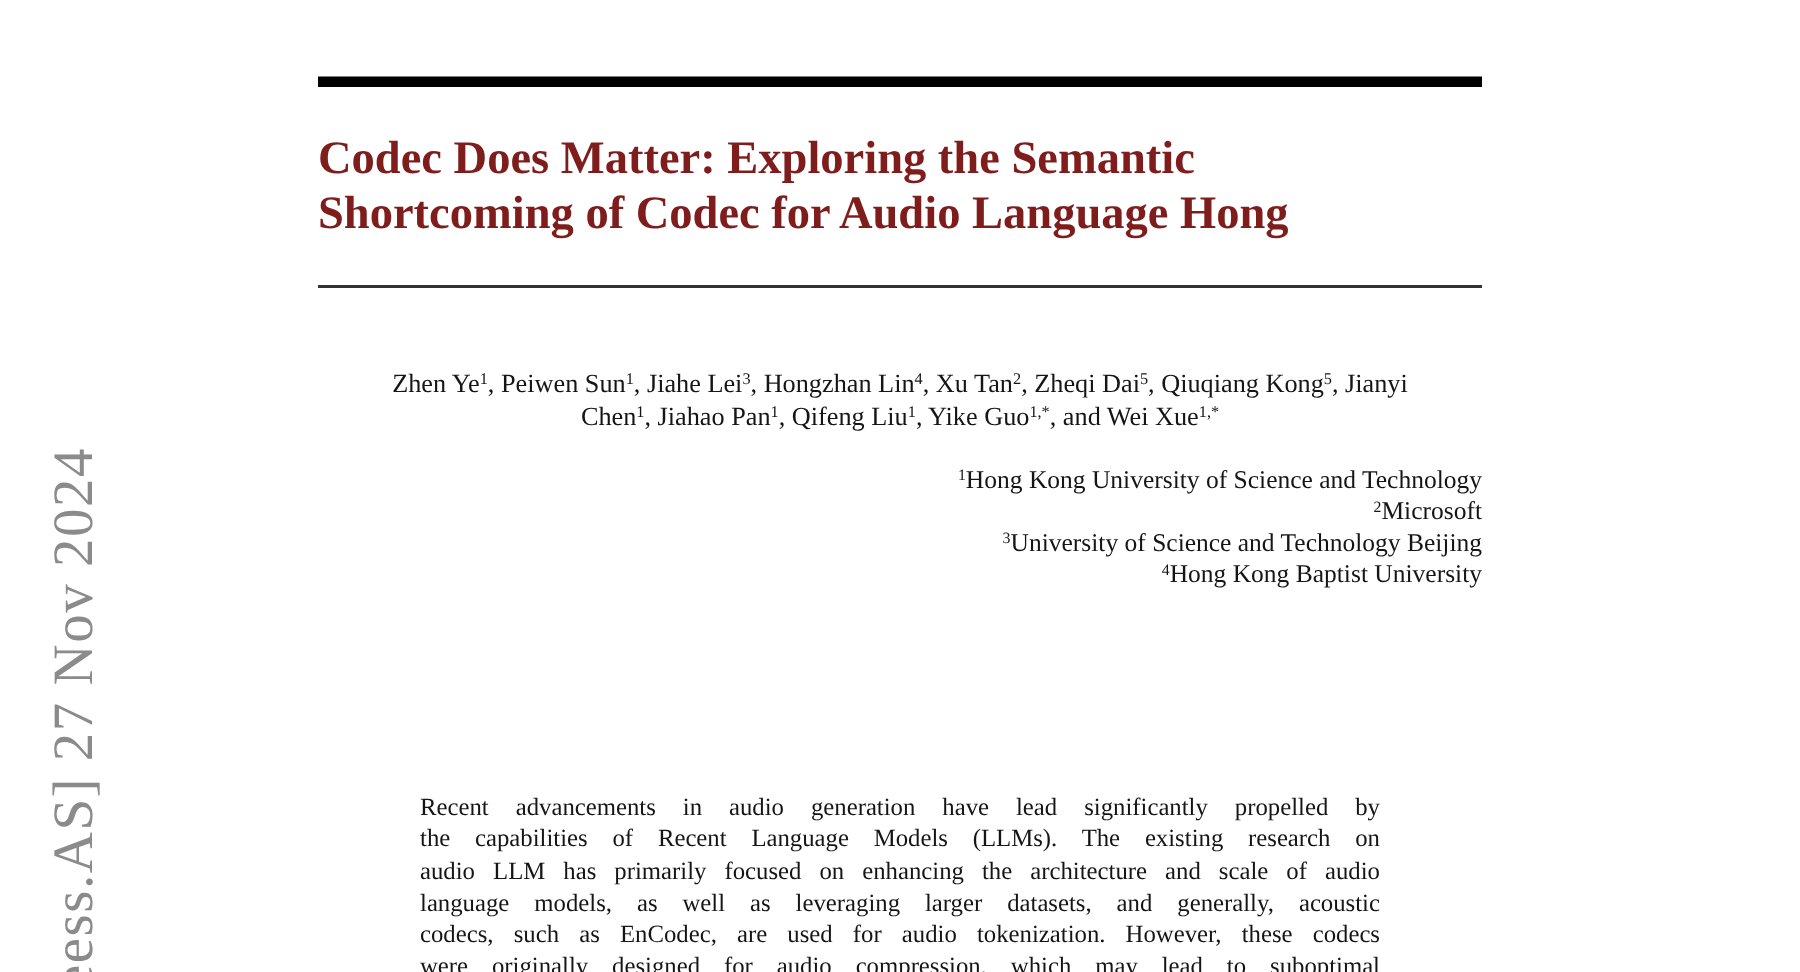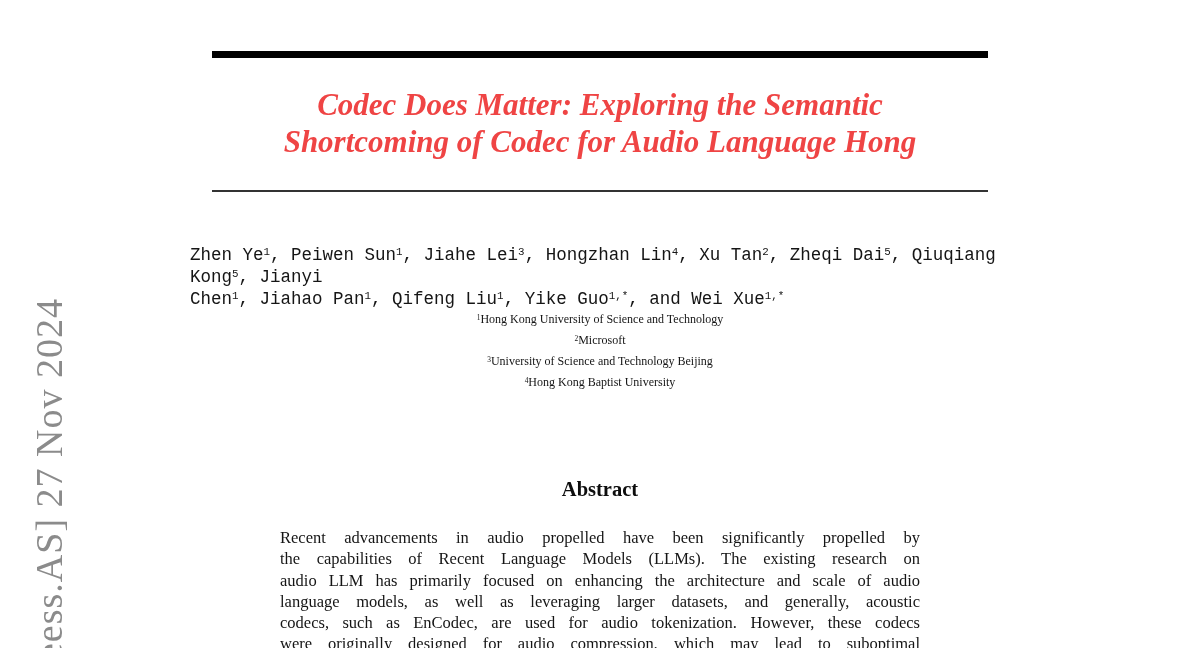--- a/index.html
+++ b/index.html
@@ -41,51 +41,50 @@
     top: 190px;
     width: 776px;
     height: 2px;
     background: #333333;
   }
   .title {
     position: absolute;
     left: 212px;
     top: 86px;
     width: 776px;
-    text-align: center;
+    text-align: left;
     font-weight: bold;
     font-size: 31px;
     line-height: 37px;
-    color: #ef4444;
-    font-style: italic;
+    color: #7f1d1d;
   }
   .authors {
     position: absolute;
     left: 190px;
     top: 244px;
     width: 820px;
+    text-align: center;
     font-size: 17.5px;
     line-height: 22px;
     color: #151515;
-    font-family: Liberation Mono, monospace;
   }
   sup {
     font-size: 0.62em;
     vertical-align: baseline;
     position: relative;
     top: -0.45em;
     line-height: 0;
   }
   .affils {
     position: absolute;
     left: 212px;
     top: 309px;
     width: 776px;
-    text-align: center;
-    font-size: 12px;
+    text-align: right;
+    font-size: 17px;
     line-height: 21px;
     color: #151515;
   }
   .abs-head {
     position: absolute;
     left: 212px;
     top: 478px;
     width: 776px;
     text-align: center;
     font-weight: bold;
@@ -128,24 +127,23 @@
       <div>Chen<sup>1</sup>, Jiahao Pan<sup>1</sup>, Qifeng Liu<sup>1</sup>, Yike Guo<sup>1,*</sup>, and Wei Xue<sup>1,*</sup></div>
     </div>
 
   <div class="affils" id="affils">
       <div><sup>1</sup>Hong Kong University of Science and Technology</div>
       <div><sup>2</sup>Microsoft</div>
       <div><sup>3</sup>University of Science and Technology Beijing</div>
       <div><sup>4</sup>Hong Kong Baptist University</div>
     </div>
 
-  <div class="abs-head">Abstract</div>
 
   <div class="abs-body" id="absbody">
-      <div class="abs-line">Recent advancements in audio propelled have been significantly propelled by</div>
+      <div class="abs-line">Recent advancements in audio generation have lead significantly propelled by</div>
       <div class="abs-line">the capabilities of Recent Language Models (LLMs).  The existing research on</div>
       <div class="abs-line">audio LLM has primarily focused on enhancing the architecture and scale of audio</div>
       <div class="abs-line">language models, as well as leveraging larger datasets, and generally, acoustic</div>
       <div class="abs-line">codecs, such as EnCodec, are used for audio tokenization. However, these codecs</div>
       <div class="abs-line">were originally designed for audio compression, which may lead to suboptimal</div>
     </div>
 
 </div>
 
 </body></html>

